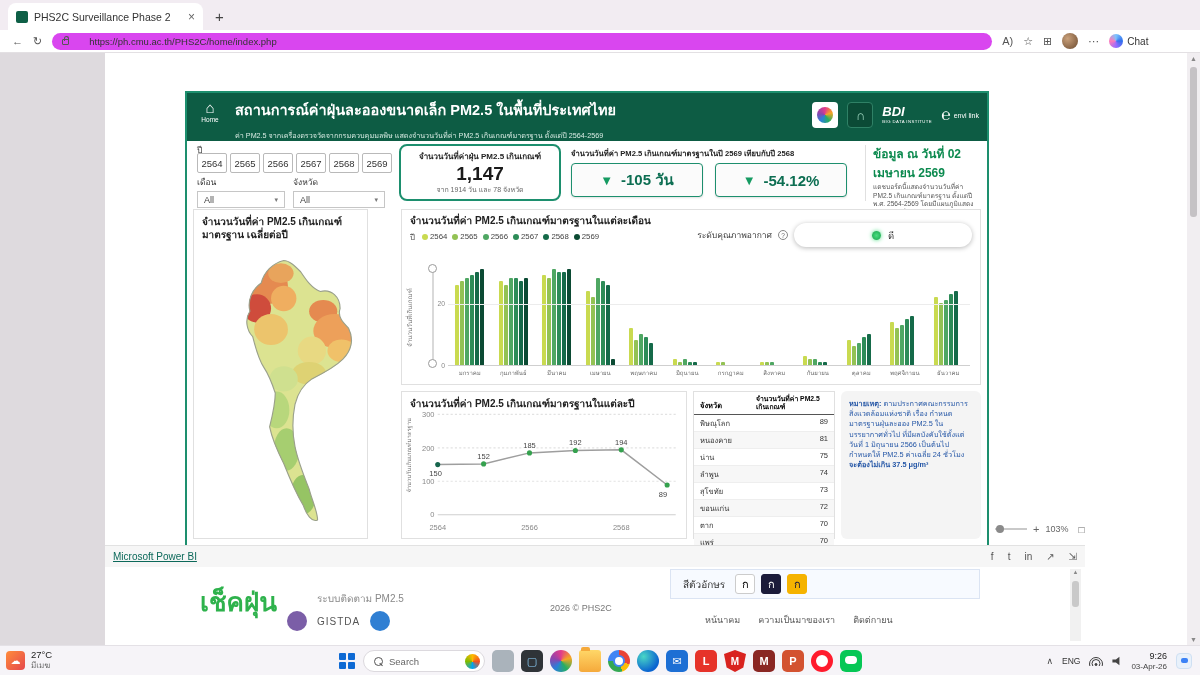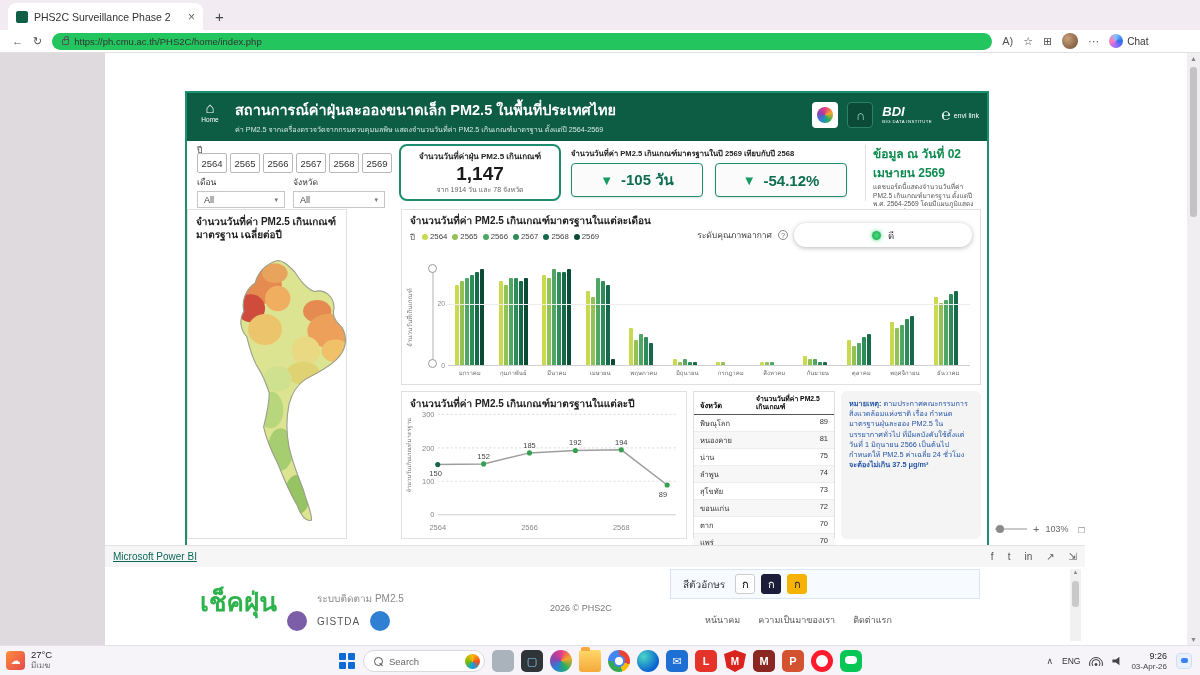--- a/index.html
+++ b/index.html
@@ -8,42 +8,42 @@
 #screen{position:relative;width:1200px;height:675px}
 
 #tabstrip{position:absolute;left:0;top:0;width:1200px;height:30px;background:#f2ecf2;display:flex;align-items:flex-end;padding-left:8px}
 .tab{display:flex;align-items:center;gap:6px;width:195px;height:27px;background:#fff;border-radius:8px 8px 0 0;padding:0 8px;font-size:10.5px;color:#333}
 .favicon{width:12px;height:12px;border-radius:2px;background:#0e5f46;flex:0 0 auto}
 .tab-title{flex:1;white-space:nowrap;overflow:hidden}
 .tab-close{color:#666;font-size:12px;cursor:default}
 .newtab{margin-left:12px;color:#444;font-size:15px;margin-bottom:5px}
 #urlrow{position:absolute;left:0;top:30px;width:1200px;height:23px;background:#fff;display:flex;align-items:center;gap:10px;padding:0 12px;border-bottom:1px solid #e3e0e3}
 .nav-ic{color:#555;font-size:11px}
-.urlpill{flex:1;max-width:940px;height:17px;background:#22c55e;border-radius:9px;display:flex;align-items:center;gap:5px;padding:0 10px;font-size:9.5px;color:#333}
+.urlpill{flex:1;max-width:940px;height:17px;background:#d946ef;border-radius:9px;display:flex;align-items:center;gap:20px;padding:0 10px;font-size:9.5px;color:#333}
 .lock{width:7px;height:6px;border:1px solid #555;border-radius:1px;position:relative;margin-top:2px}
 .lock::before{content:"";position:absolute;left:1px;top:-4px;width:3px;height:4px;border:1px solid #555;border-bottom:none;border-radius:3px 3px 0 0}
 .avatar{width:16px;height:16px;border-radius:50%;background:radial-gradient(circle at 35% 35%,#c9a07a,#6b4a2f)}
 .chatbtn{display:flex;align-items:center;gap:4px;font-size:10px;color:#333}
 .copilot-ic{width:14px;height:14px;border-radius:50%;background:conic-gradient(#7cc4ff,#2f6fed,#9a6bff,#ff7ab8,#7cc4ff)}
 
 #pagebg{position:absolute;left:0;top:53px;width:1200px;height:592px;background:#dedade}
 #content{position:absolute;left:105px;top:0;width:1082px;height:592px;background:#fff;overflow:hidden}
 #vscroll{position:absolute;left:1187px;top:0;width:13px;height:592px;background:#f1eef1}
 .sb-arrow{position:absolute;left:0;right:0;text-align:center;font-size:7px;color:#888}
 .sb-top{top:2px}.sb-bot{bottom:2px}
 .sb-thumb{position:absolute;left:3px;top:14px;width:7px;height:150px;background:#c5c2c5;border-radius:3px}
 
 #dashboard{position:absolute;left:80px;top:38px;width:804px;height:456px;border:2px solid #1d8f6e;background:#fff}
 #dbheader{position:absolute;left:0;right:0;top:0;height:48px;background:#0d5c44}
 .home{position:absolute;left:6px;top:7px;width:34px;display:flex;flex-direction:column;align-items:center;color:#fff}
 .home-ic{font-size:15px;line-height:1}
 .home-lbl{font-size:6.5px;margin-top:1px}
 .titles{position:absolute;left:48px;top:5px;width:560px;color:#fff}
 .db-title{font-size:14.5px;font-weight:bold}
-.db-sub{font-size:7.2px;margin-top:3px;color:#d9ece4}
+.db-sub{font-size:7.2px;margin-top:9px;color:#d9ece4}
 .logos{position:absolute;right:8px;top:9px;display:flex;gap:9px;align-items:center}
 .logo-nrct{width:26px;height:26px;border-radius:4px;background:#fff;position:relative}
 .logo-nrct::after{content:"";position:absolute;inset:5px;border-radius:50%;background:conic-gradient(#e23b8b,#f5a623,#27ae60,#2980d9,#8e44ad,#e23b8b)}
 .logo-arch{width:26px;height:26px;border-radius:4px;background:#0b4a36;color:#9fd8c0;display:flex;align-items:center;justify-content:center;font-size:13px;border:1px solid #2f8166}
 .logo-bdi{display:flex;flex-direction:column;color:#fff;line-height:1}
 .logo-bdi b{font-size:13px;font-style:italic}
 .logo-bdi i{font-size:4.3px;font-style:normal;letter-spacing:.4px;margin-top:2px}
 .logo-envi{display:flex;align-items:center;gap:3px;color:#fff}
 .logo-envi em{font-size:16px;font-style:normal}
 .logo-envi span{font-size:7px}
@@ -68,21 +68,21 @@
 .cmp-arrow{color:#169b62;font-size:13px}
 .cmp-val{font-size:15px;font-weight:bold;color:#0d6e52}
 .vdiv{position:absolute;left:678px;top:4px;width:1px;height:56px;background:#e0e0e0}
 .info{position:absolute;left:686px;right:6px;top:3px}
 .info-date{font-size:12px;font-weight:bold;color:#0c8a4f}
 .info-body{font-size:6.6px;color:#555;line-height:1.3;margin-top:1px}
 
 #dbmain{position:absolute;left:0;right:0;top:112px;bottom:0}
 .panel{position:absolute;background:#fff;border:1px solid #e0e0e0}
 .p-title{font-size:10px;font-weight:bold;color:#222;padding:6px 8px 0;line-height:1.25}
-#mapPanel{left:0;top:4px;width:160px;height:330px}
+#mapPanel{left:6px;top:4px;width:175px;height:330px}
 #thmap{position:absolute;left:8px;top:42px;width:186px;height:282px}
 #barPanel{left:214px;top:4px;width:580px;height:176px}
 #barPanel .p-title{padding-top:5px}
 .legend{position:absolute;left:8px;top:21px;display:flex;gap:7px;align-items:center;font-size:7.8px;color:#444}
 .lg-item{display:inline-flex;align-items:center}
 .lg-dot{width:6px;height:6px;border-radius:50%;display:inline-block;margin-right:2px}
 .aq{position:absolute;right:8px;top:13px;display:flex;align-items:center;gap:6px}
 .aq-label{font-size:8.5px;color:#333}
 .aq-help{width:10px;height:10px;border:1px solid #888;border-radius:50%;font-size:6.5px;color:#666;display:flex;align-items:center;justify-content:center}
 .aq-pill{width:178px;height:24px;background:#fff;border-radius:12px;box-shadow:0 1px 5px rgba(0,0,0,.28);display:flex;align-items:center;justify-content:center;gap:7px}
@@ -605,21 +605,21 @@
           <span class="p-logo p3"></span>
         </div>
         <div class="copyright">2026 © PHS2C</div>
         <div class="fontbox">
           <span class="fc-label">สีตัวอักษร</span>
           <span class="fc-btns" id="fcBtns"><span class="fc-btn fc0" style="display: inline-flex; margin-right: 6px;">ก</span><span class="fc-btn fc1" style="display: inline-flex; margin-right: 6px;">ก</span><span class="fc-btn fc2" style="display: inline-flex; margin-right: 6px;">ก</span></span>
         </div>
         <div class="flinks" id="fLinks">
             <a class="flink">หน้นาคม</a>
             <a class="flink">ความเป็นมาของเรา</a>
-            <a class="flink">ติดต่าแรก</a>
+            <a class="flink">ติดต่กายน</a>
           </div>
         <div class="mini-scroll">
           <span class="ms-up">▲</span>
           <span class="ms-thumb"></span>
         </div>
       </div>
     </div>
 
     <div id="vscroll">
       <span class="sb-arrow sb-top">▲</span>

